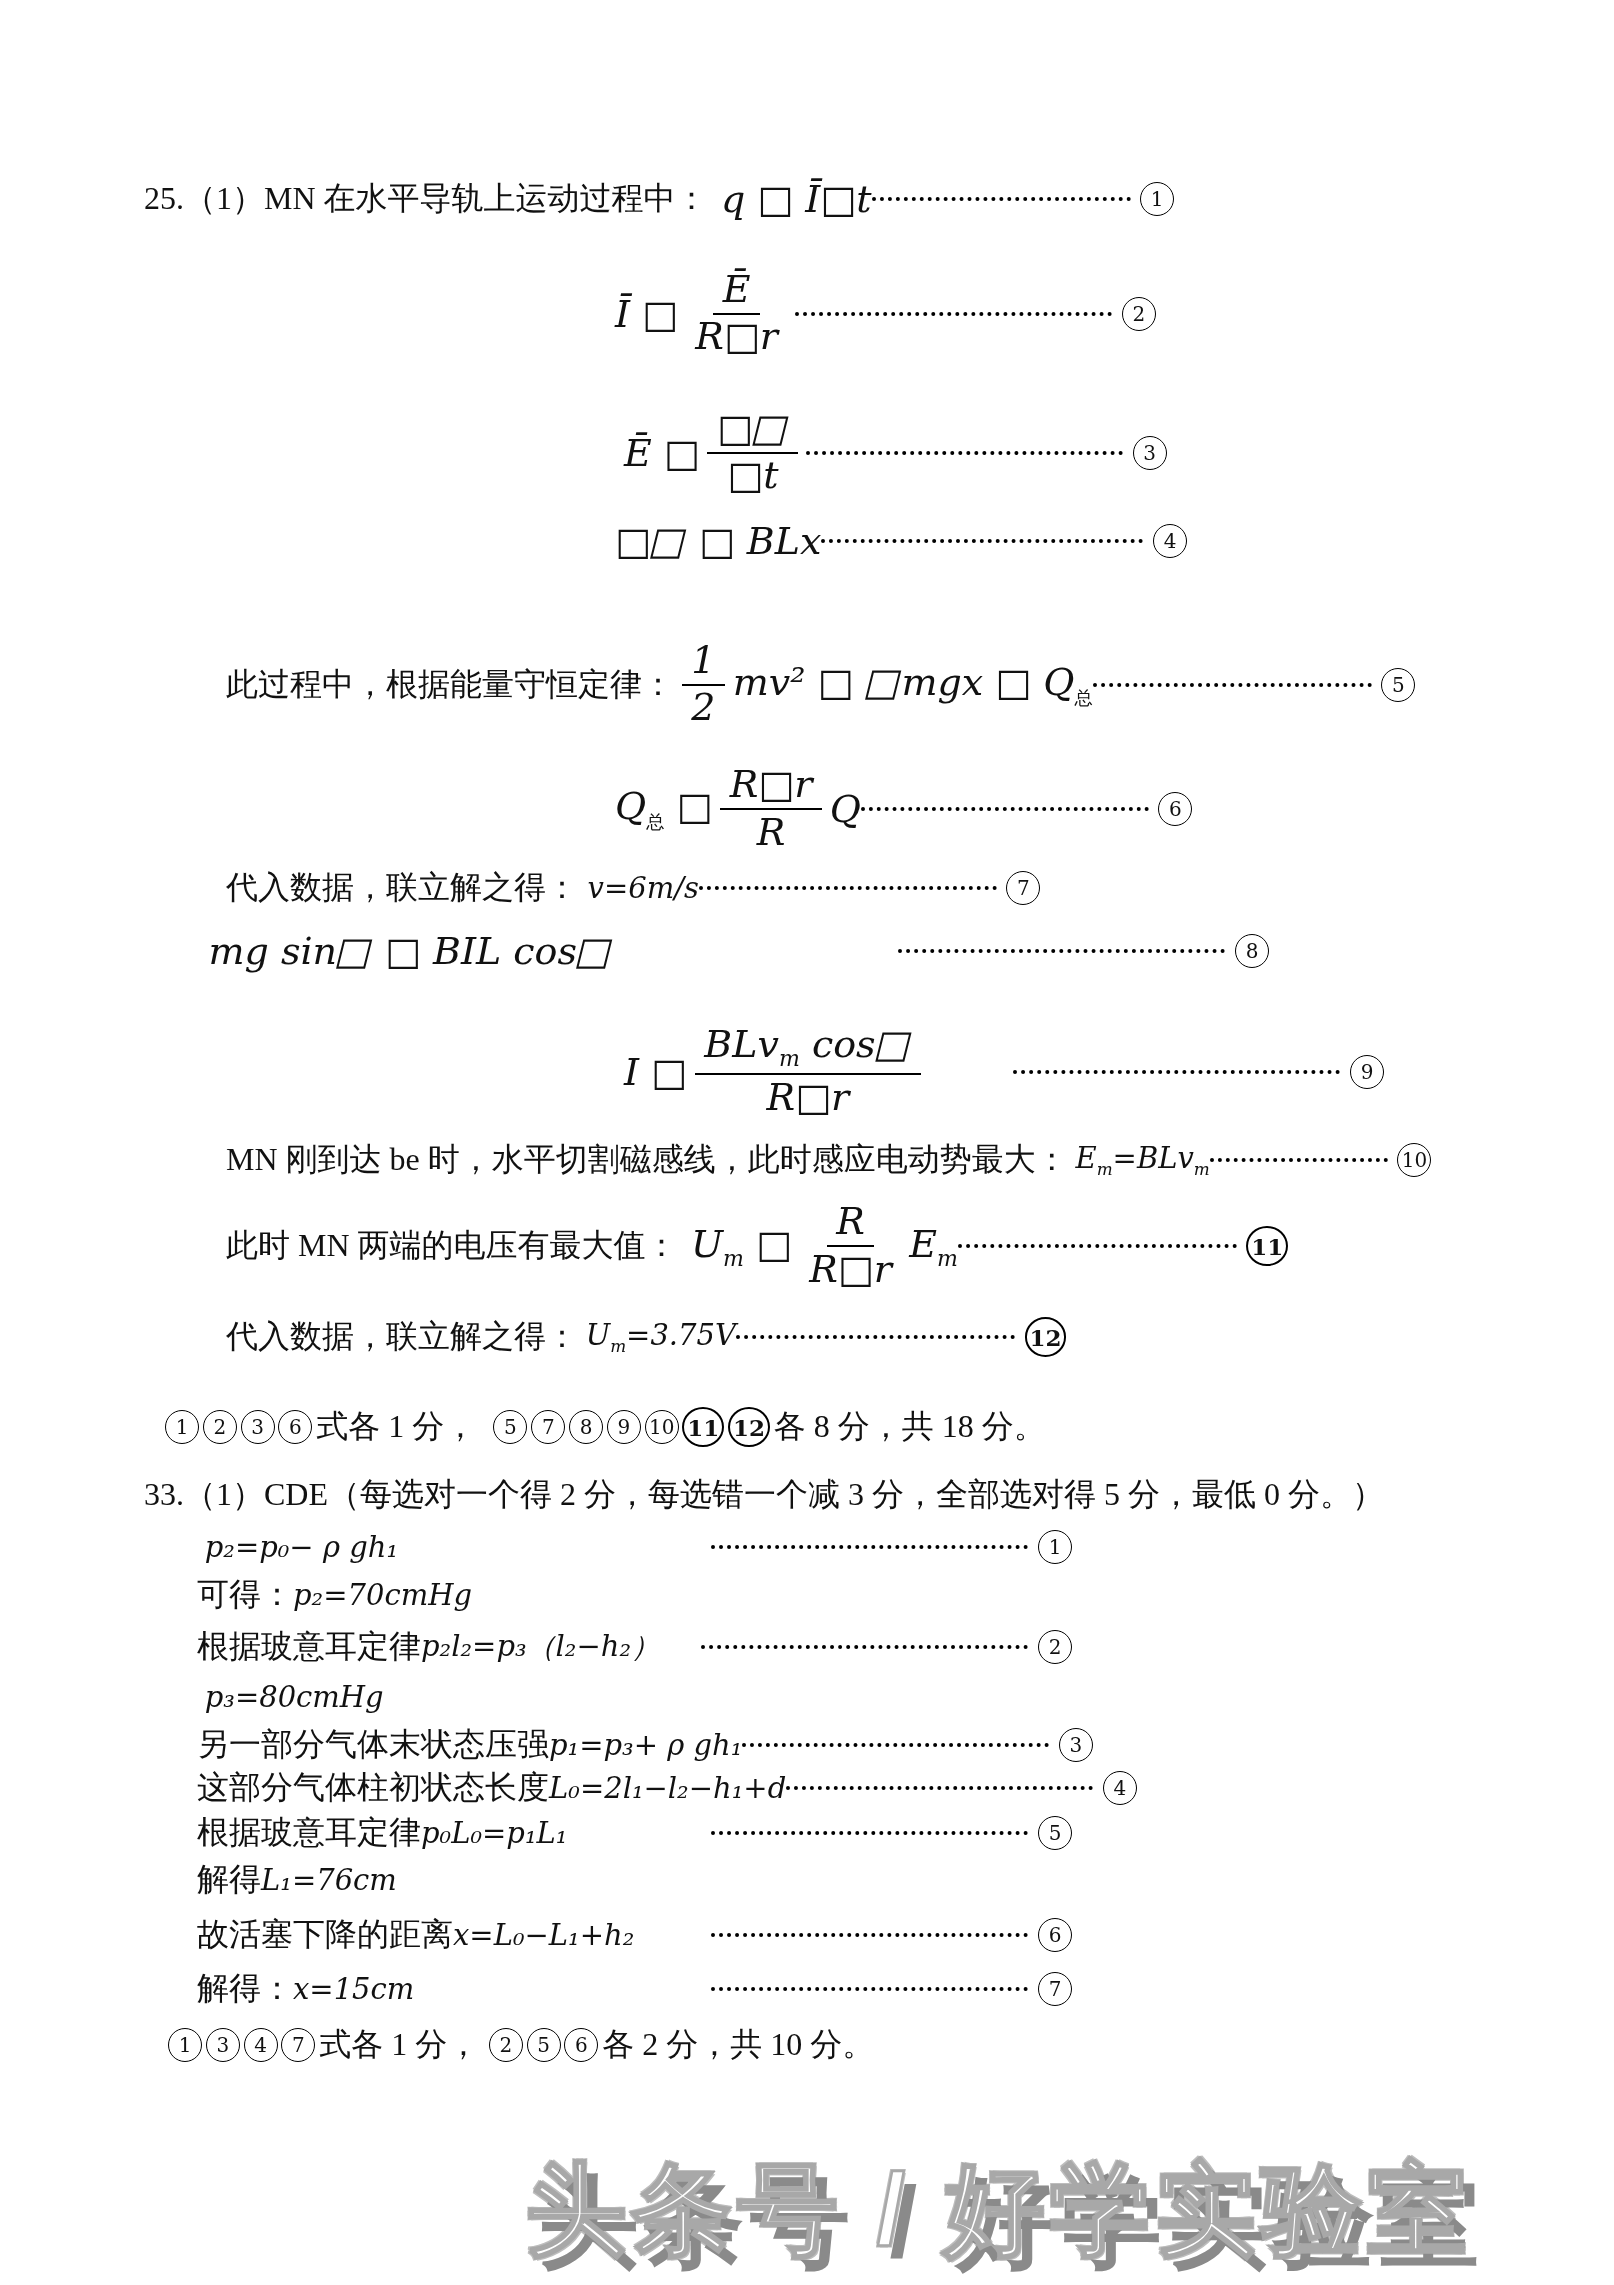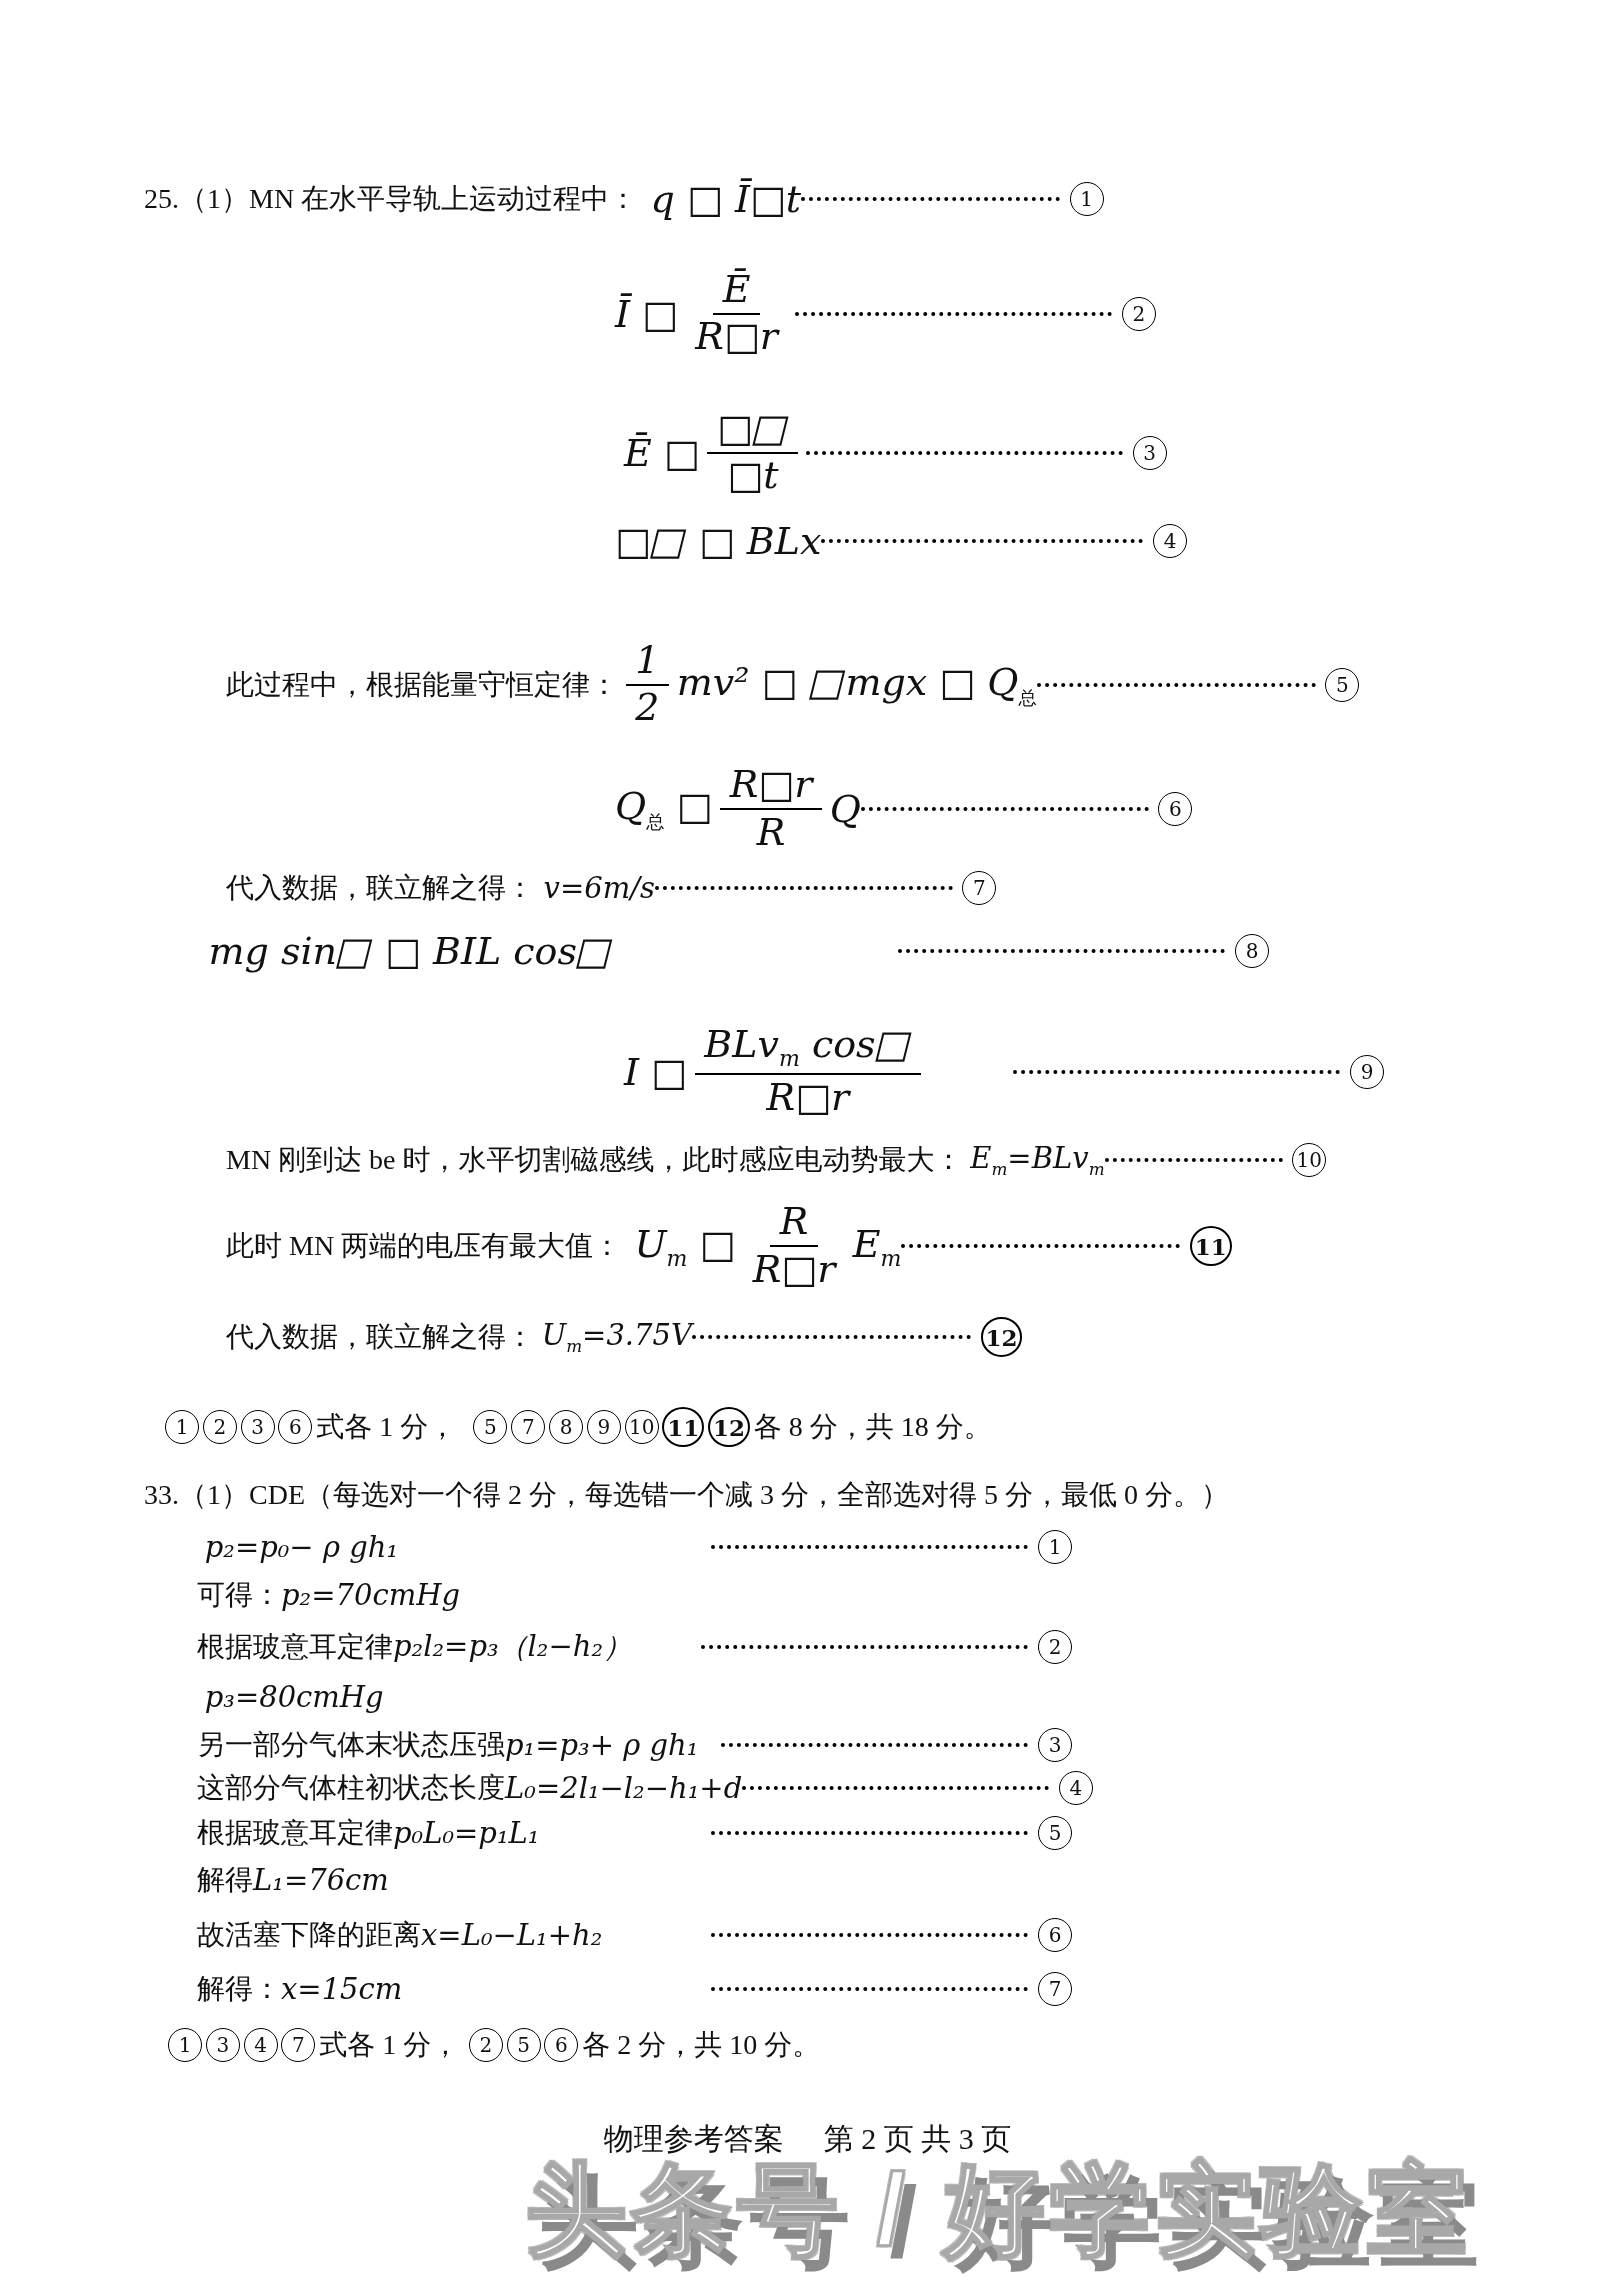--- a/index.html
+++ b/index.html
@@ -2,21 +2,21 @@
 <html lang="zh"><head>
 <meta charset="utf-8">
 <style>
   html,body { margin:0; padding:0; background:#e8e8e8; }
   .page {
     position:relative; width:1615px; height:2285px; margin:0 auto;
     background:#ffffff; color:#111; overflow:hidden;
     font-family:"Liberation Serif","DejaVu Serif",serif;
   }
   .line { position:absolute; display:flex; align-items:center; white-space:nowrap; }
-  .cjk  { font-size:28px; font-family:"Liberation Serif","DejaVu Serif",serif; }
+  .cjk  { font-size:32px; font-family:"Liberation Serif","DejaVu Serif",serif; }
   .math { font-size:38px; font-style:italic; font-family:"DejaVu Serif","Liberation Serif",serif; }
   .math-sm { font-size:29px; font-style:italic; font-family:"DejaVu Serif","Liberation Serif",serif; }
   sub { font-size:58%; }
   sub.cjk-sub { font-style:normal; font-size:48%; }
   .slant { display:inline-block; transform:skewX(-14deg); }
   .frac { display:inline-flex; flex-direction:column; align-items:center; vertical-align:middle;
           line-height:1.05; margin:0 7.7px; text-align:center; }
   .frac .num { padding:0 9.6px 2.9px; border-bottom:2.9px solid #000; }
   .frac .den { padding:2.9px 9.6px 0; }
   .dots { display:inline-block; height:0; border-bottom:4.8px dotted #000;
@@ -236,21 +236,17 @@
     <span class="cn sc">3</span>
     <span class="cn sc">4</span>
     <span class="cn sc">7</span>
     <span class="cjk">式各 1 分，</span>
     <span class="cn sc" style="margin-left:9.6px">2</span>
     <span class="cn sc">5</span>
     <span class="cn sc">6</span>
     <span class="cjk">各 2 分，共 10 分。</span>
   </div>
 
-  <div class="footer">
-    <span>物理参考答案</span>
-    <span>第 2 页 共 3 页</span>
-  </div>
 
   <div class="watermark">头条号 / 好学实验室</div>
 
 </div>
 
 
 </body></html>

